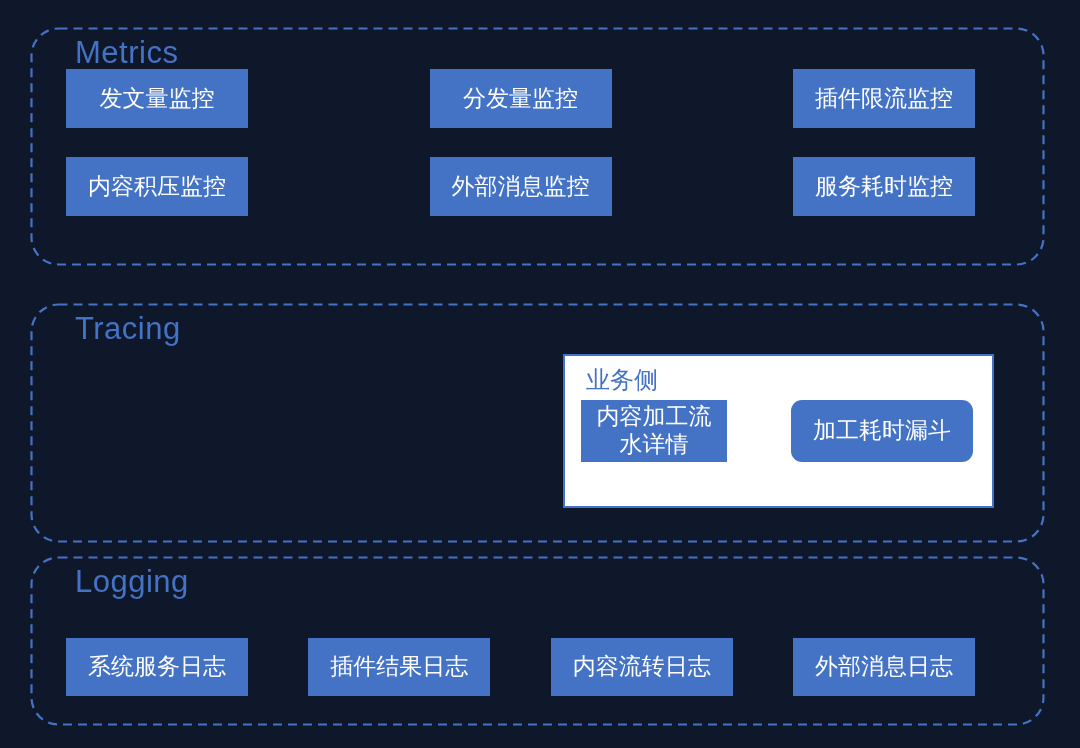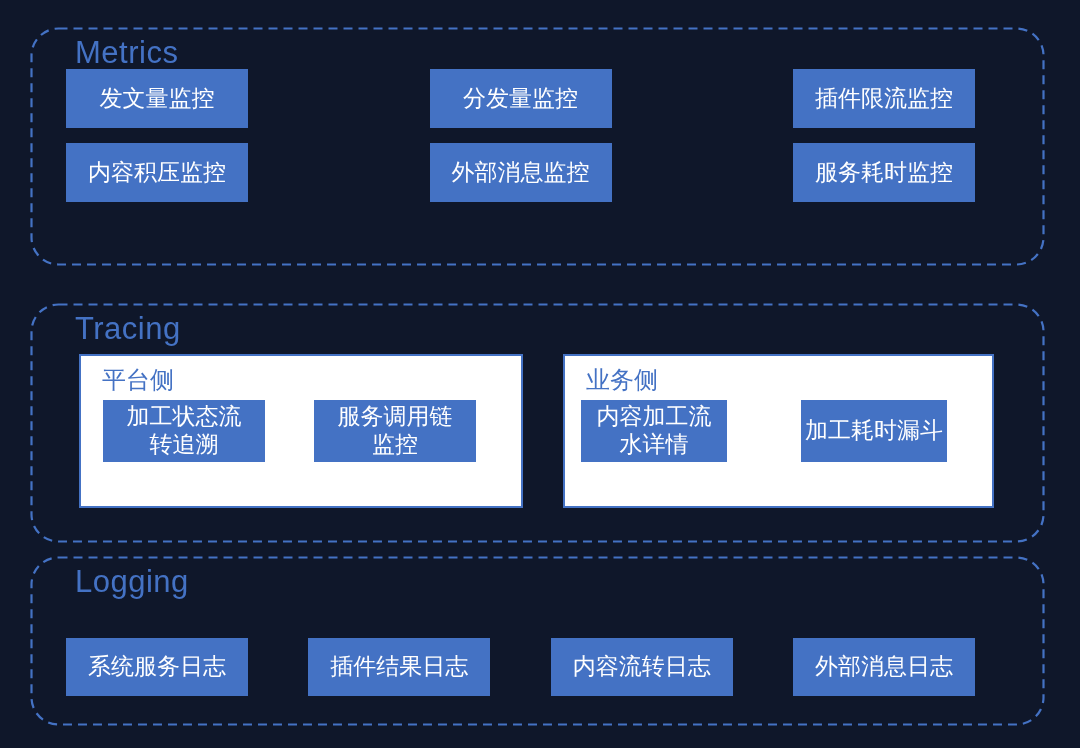--- a/index.html
+++ b/index.html
@@ -38,21 +38,21 @@
     position: absolute;
     left: 36px;
     right: 70px;
     display: flex;
     justify-content: space-between;
   }
   .flex-row .chip { width: 182px; height: 59px; }
   
   #panel-metrics { left: 30px; top: 27px; width: 1015px; height: 239px; }
   #metrics-row-1 { top: 42px; border-radius: 7px; }
-  #metrics-row-2 { top: 116px; }
+  #metrics-row-2 { top: 130px; }
   
   #panel-tracing { left: 30px; top: 295px; width: 1015px; height: 240px; margin-top: 8px; }
   .inner-box {
     position: absolute;
     top: 51px;
     height: 154px;
     border: 2px solid #4472C4;
     box-sizing: border-box;
     background: #ffffff;
   }
@@ -62,21 +62,21 @@
     position: absolute;
     left: 21px;
     top: 8px;
     color: #4472C4;
     font-size: 24px;
   }
   .inner-box .chip { position: absolute; top: 44px; height: 62px; }
   #trace-chip-1 { left: 22px;  width: 162px; }
   #trace-chip-2 { left: 233px; width: 162px; }
   #trace-chip-3 { left: 16px;  width: 146px; }
-  #trace-chip-4 { left: 236px; width: 146px; }
+  #trace-chip-4 { left: 226px; width: 182px; border-radius: 11px; }
   
   #panel-logging { left: 30px; top: 556px; width: 1015px; height: 170px; }
   #logging-row-1 { top: 82px; }
   #logging-row-1 .chip { height: 58px; }
 </style>
 </head>
 <body>
 
 <div class="canvas">
 
@@ -96,27 +96,20 @@
       <div class="chip">服务耗时监控</div>
     </div>
   </div>
 
   <div class="panel" id="panel-tracing">
     <svg class="dash-border" width="1015" height="240">
       <rect x="1.5" y="1.5" width="1012" height="237" rx="27" fill="none" stroke="#4472C4" stroke-width="2.2" stroke-dasharray="9 6"></rect>
     </svg>
     <div class="panel-title">Tracing</div>
 
-    <div class="inner-box" id="inner-box-platform">
-      <div class="inner-label">平台侧</div>
-      <div class="chip" id="trace-chip-1">加工状态流
-转追溯</div>
-      <div class="chip" id="trace-chip-2">服务调用链
-监控</div>
-    </div>
 
     <div class="inner-box" id="inner-box-business">
       <div class="inner-label">业务侧</div>
       <div class="chip" id="trace-chip-3">内容加工流
 水详情</div>
       <div class="chip" id="trace-chip-4">加工耗时漏斗</div>
     </div>
   </div>
 
   <div class="panel" id="panel-logging">

